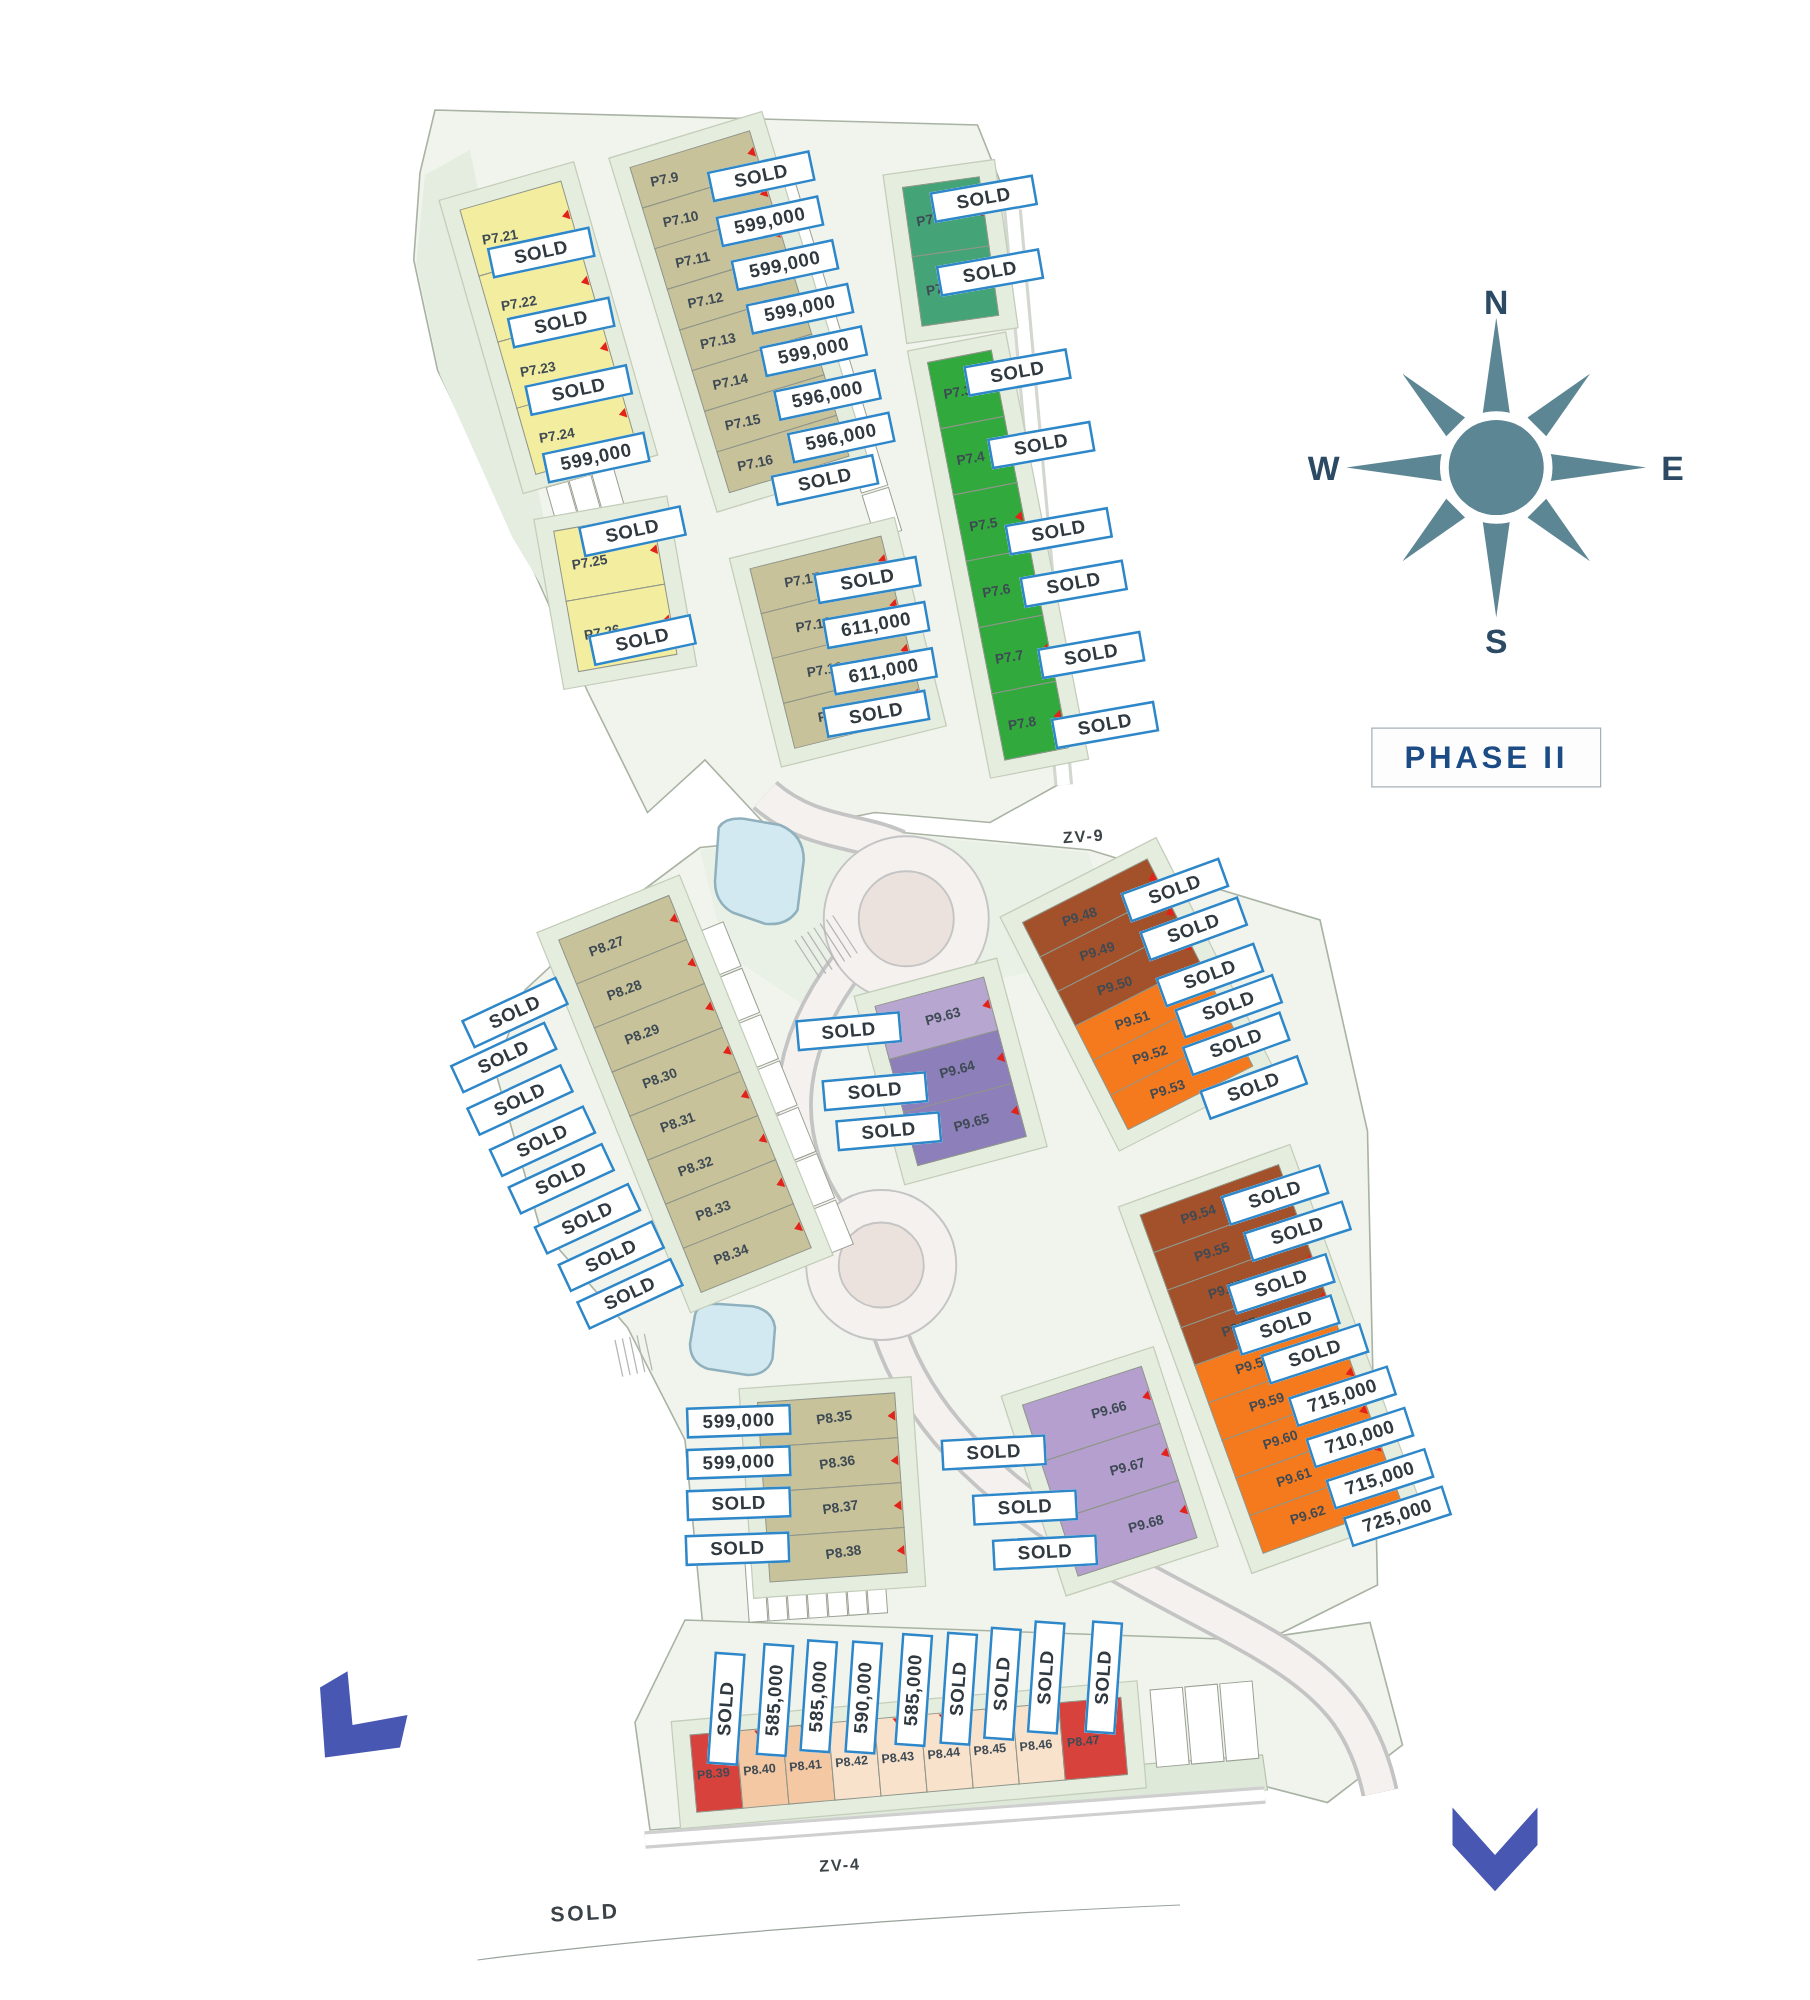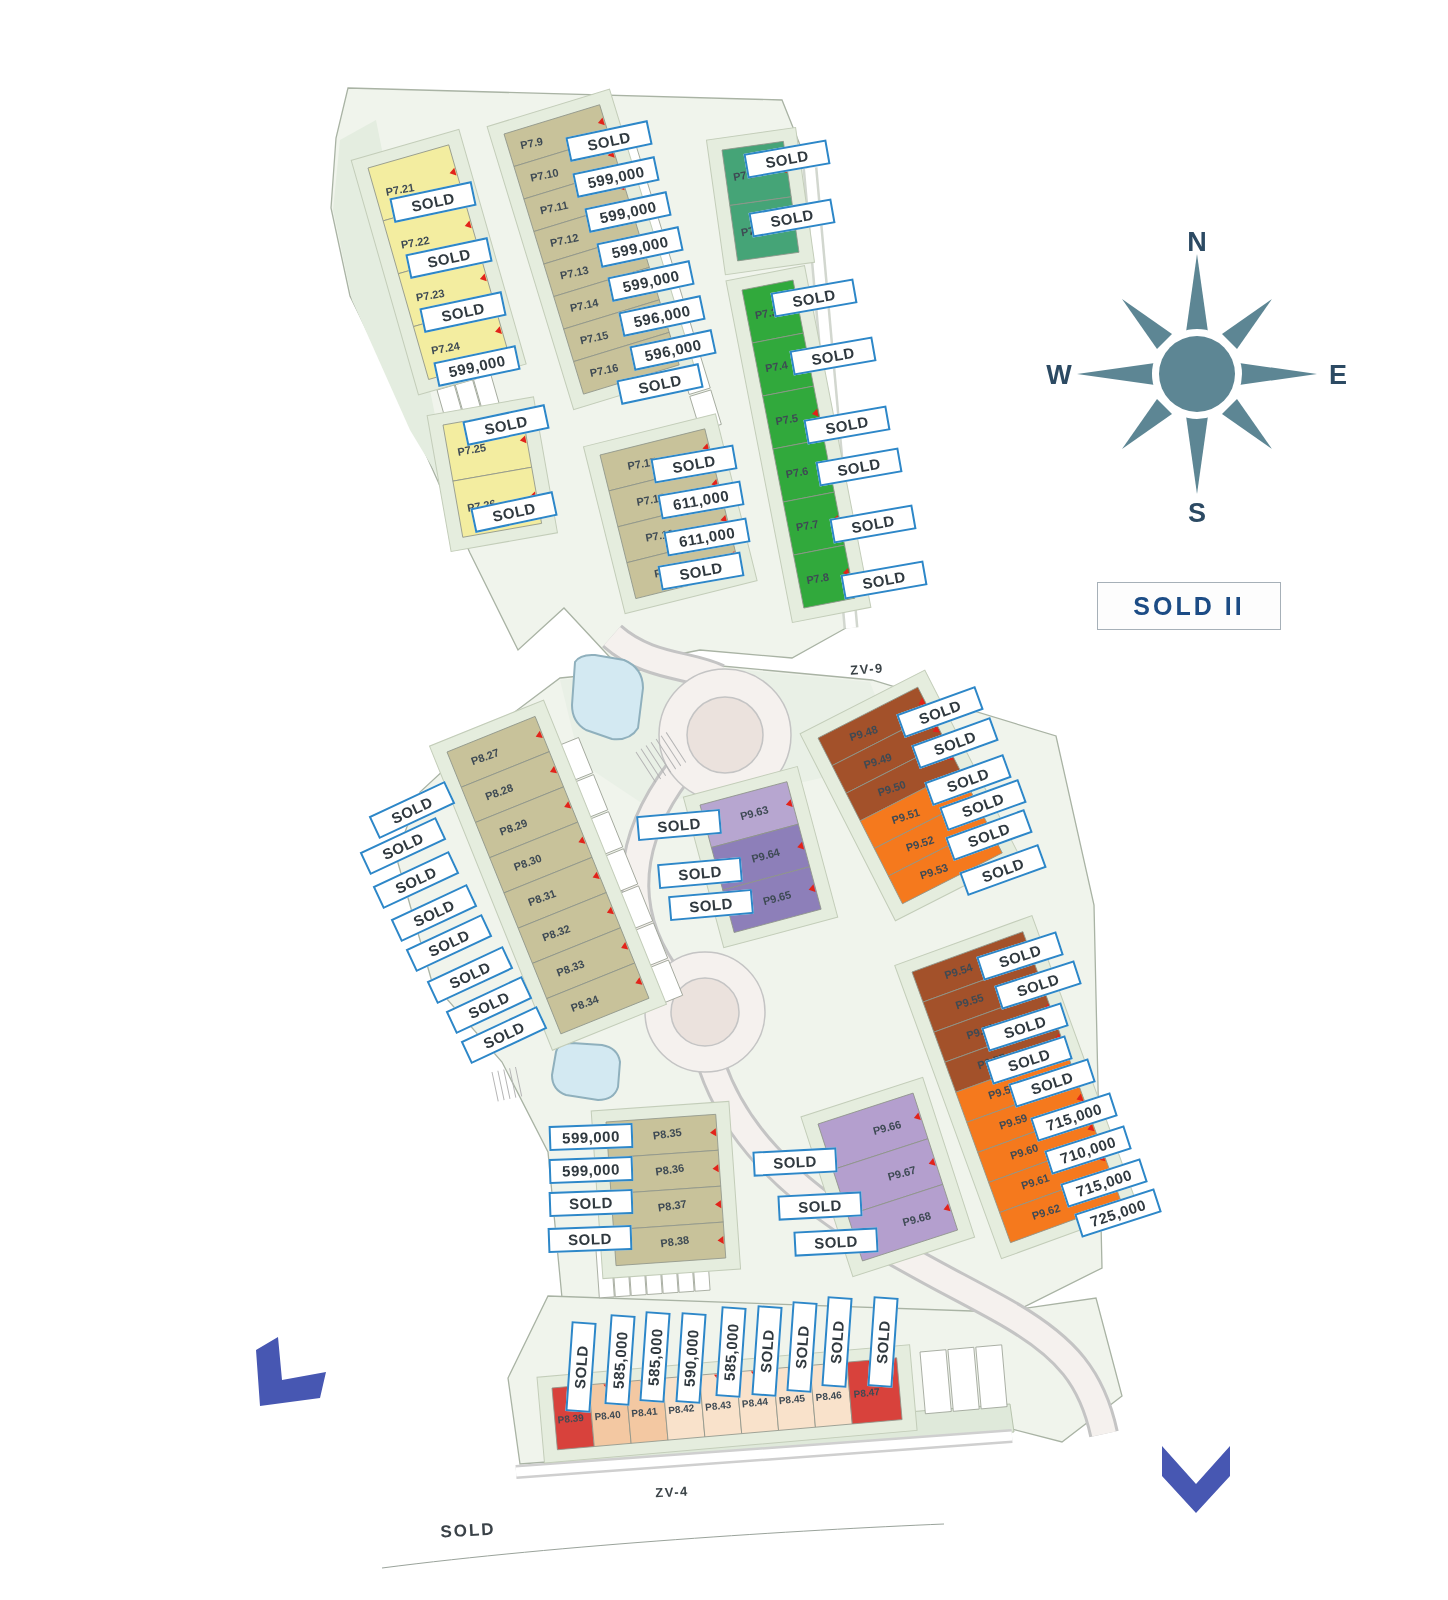--- a/index.html
+++ b/index.html
@@ -451,15 +451,15 @@
       <div class="plot-label vbox" style="left: 767px; top: 1351px; transform: translate(-50%, -50%) rotate(-86deg);">SOLD</div>
       <div class="plot-label vbox" style="left: 802px; top: 1347px; transform: translate(-50%, -50%) rotate(-86deg);">SOLD</div>
       <div class="plot-label vbox" style="left: 837px; top: 1342px; transform: translate(-50%, -50%) rotate(-86deg);">SOLD</div>
       <div class="plot-label vbox" style="left: 883px; top: 1342px; transform: translate(-50%, -50%) rotate(-86deg);">SOLD</div>
       <div class="plot-label plain" style="left: 468px; top: 1531px; transform: translate(-50%, -50%) rotate(-3deg);">SOLD</div>
       <div class="road-label" style="left: 867px; top: 669px; transform: translate(-50%, -50%) rotate(-4deg);">ZV-9</div>
       <div class="road-label" style="left: 672px; top: 1492px; transform: translate(-50%, -50%) rotate(-3deg);">ZV-4</div>
     </div>
 
   <div id="phase-badge">
-    <span>SOLD II</span>
+    <span>PHASE II</span>
   </div>
 </div>
 
 </body></html>

